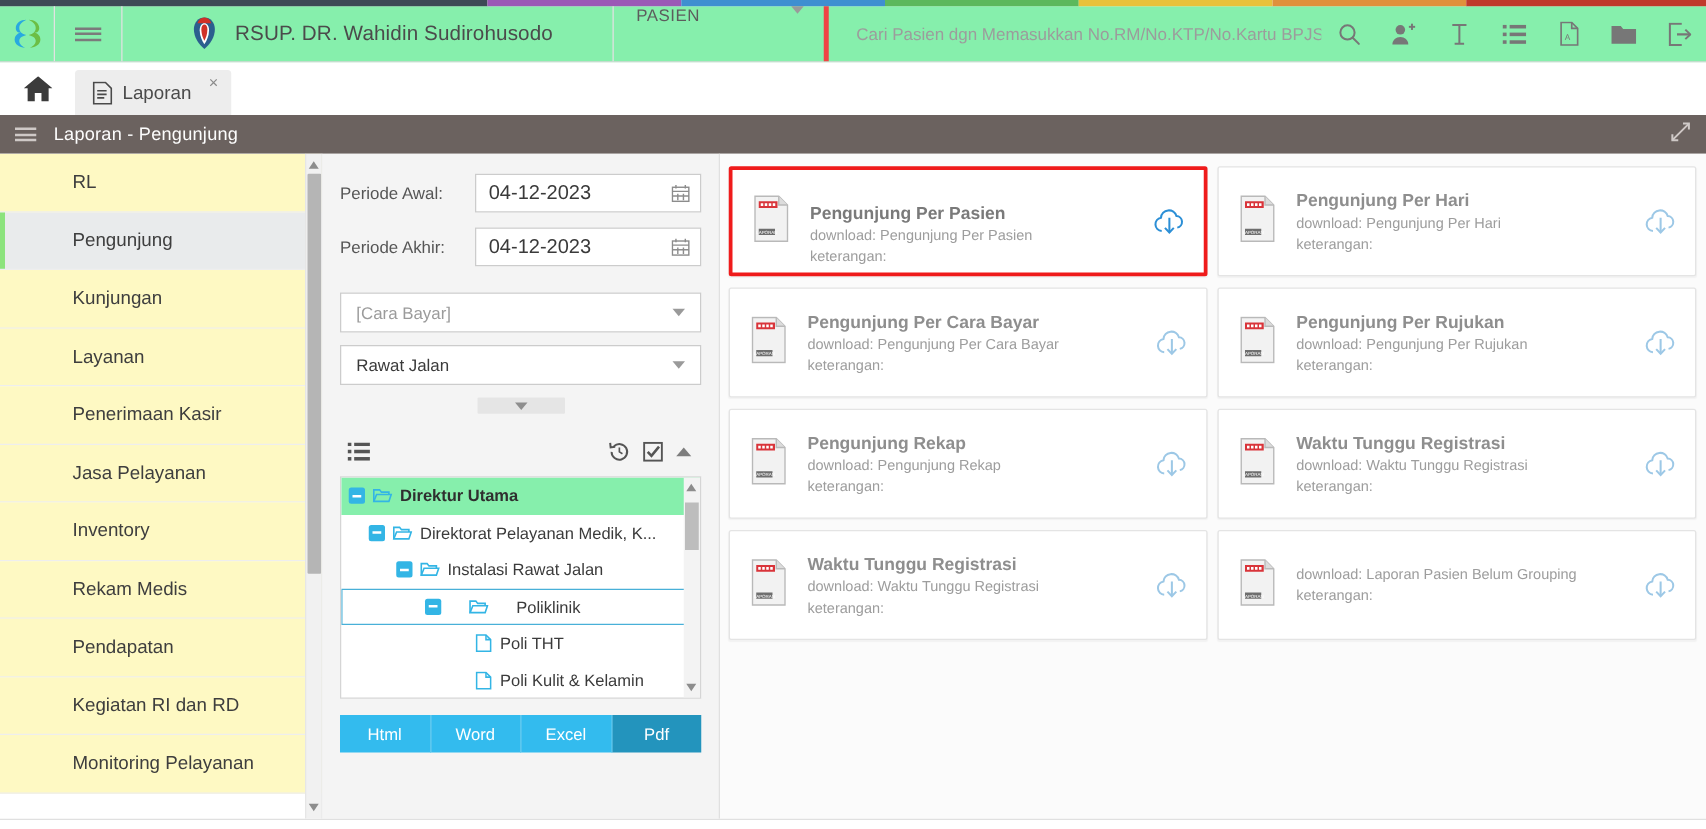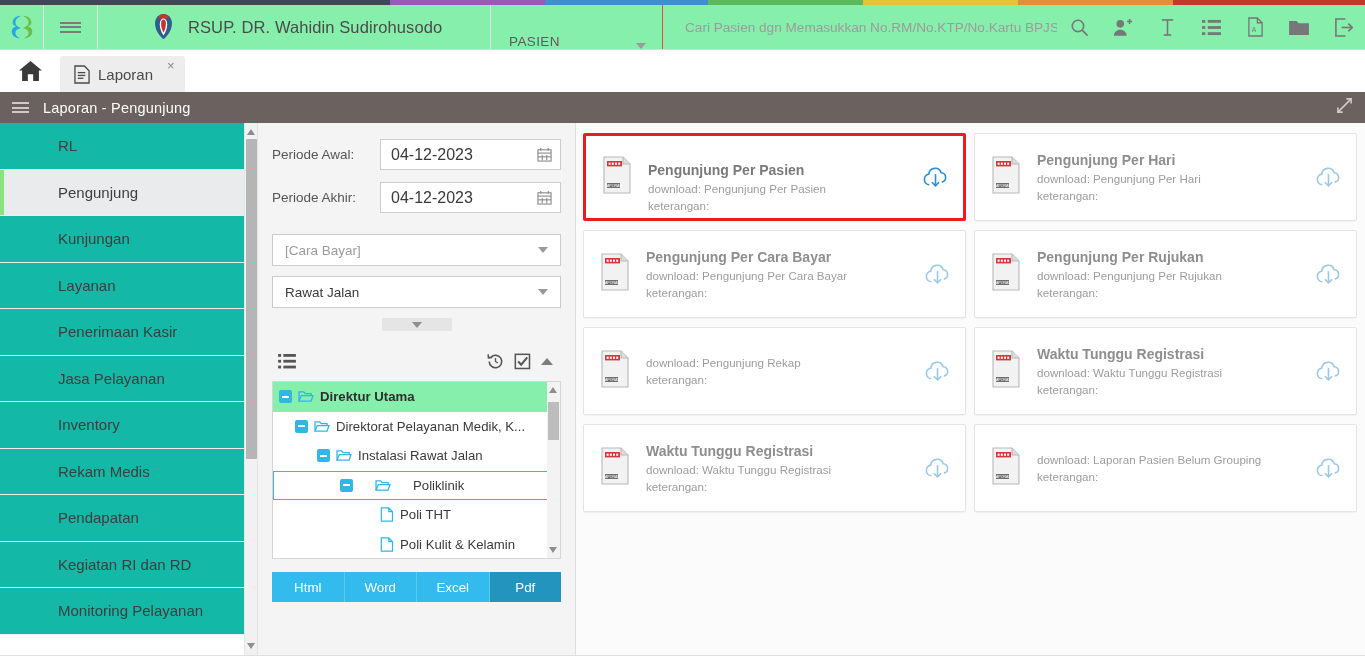--- a/index.html
+++ b/index.html
@@ -27,22 +27,22 @@
     width: 54px; display: flex; align-items: center; justify-content: center;
     border-right: 1px solid #e2e2e2; cursor: pointer;
   }
   .hamburger-box .bar { width: 21px; height: 2px; background: #7b7b7b; margin: 2.5px 0; display:block;}
   .brand {
     flex: 0 0 393px; display: flex; align-items: center; gap: 11px;
     padding-left: 52px; border-right: 1px solid #e2e2e2;
   }
   .brand-title { font-size: 16.5px; color: #4b4b4b; letter-spacing: .1px; }
   .module-select {
-    flex: 0 0 172px; display: flex; align-items: flex-end; justify-content: space-between;
-    padding: 0 16px 0 18px; border-right: 1px solid #ef4444; cursor: pointer;
+    flex: 0 0 172px; display: flex; align-items: flex-start; justify-content: space-between;
+    padding: 0 16px 0 18px; border-right: 4px solid #ef4444; cursor: pointer;
   }
   .module-select .lbl { font-size: 13.5px; color: #5c5c5c; letter-spacing: .4px; }
   .caret-dn {
     width: 0; height: 0; border-left: 5px solid transparent; border-right: 5px solid transparent;
     border-top: 6px solid #9a9a9a;
   }
   .search-wrap { flex: 1; display: flex; align-items: center; padding-left: 22px; }
   .search-input {
     border: none; outline: none; width: 100%;
     font-family: "Liberation Sans", sans-serif; font-size: 13.6px; color: #444;
@@ -87,21 +87,21 @@
   .bodyrow { display: flex; height: 532px; }
 
   
   .leftnav {
     width: 258px; background: #fff; border-right: 1px solid #e3e3e3;
     position: relative; overflow: hidden;
   }
   .nav-item {
     height: 46.5px; display: flex; align-items: center; padding-left: 58px;
     font-size: 15px; color: #3e3e3e; border-bottom: 1px solid #eeeeee;
-    cursor: pointer; position: relative; background: #14b8a6;
+    cursor: pointer; position: relative; background: #fef9c3;
   }
   .nav-item.active { background: #e9ebec; }
   .nav-item.active::before {
     content: ""; position: absolute; left: 0; top: 0; bottom: 0; width: 4px; background: #8ce37d;
   }
   .nav-scroll {
     position: absolute; top: 0; right: 0; width: 13px; height: 100%;
     background: #f1f1f1; border-left: 1px solid #e6e6e6;
   }
   .nav-scroll .arrow-up, .nav-scroll .arrow-dn {
@@ -639,20 +639,21 @@
               <rect x="5" y="5" width="15" height="5.4" fill="#d9343a"></rect>
               <rect x="6.6" y="6.6" width="2" height="2.2" fill="#fff"></rect>
               <rect x="9.8" y="6.6" width="2" height="2.2" fill="#fff"></rect>
               <rect x="13" y="6.6" width="2" height="2.2" fill="#fff"></rect>
               <rect x="16.2" y="6.6" width="2" height="2.2" fill="#fff"></rect>
               <rect x="5" y="27" width="13" height="5" fill="#6e6e6e"></rect>
               <text x="11.5" y="31.1" font-size="3.6" fill="#fff" text-anchor="middle" font-family="Liberation Sans">LAPORAN</text>
             </svg>
           </div>
           <div class="card-txt">
+            <div class="card-title">Pengunjung Rekap</div>
             <div class="card-sub">download: Pengunjung Rekap</div>
             <div class="card-note">keterangan:</div>
           </div>
           <div class="dl-ic">
             <svg width="25" height="23" viewBox="0 0 26 24" fill="none" stroke="#9dc8e6" stroke-width="1.7">
               <path d="M6.6 19.6A5.6 5.6 0 0 1 6 8.5a6.6 6.6 0 0 1 12.9-1.4 4.9 4.9 0 0 1 .7 9.7"></path>
               <line x1="13" y1="8.5" x2="13" y2="20.6"></line>
                 <polyline points="9.3,17 13,20.8 16.7,17"></polyline>
             </svg>
           </div>

